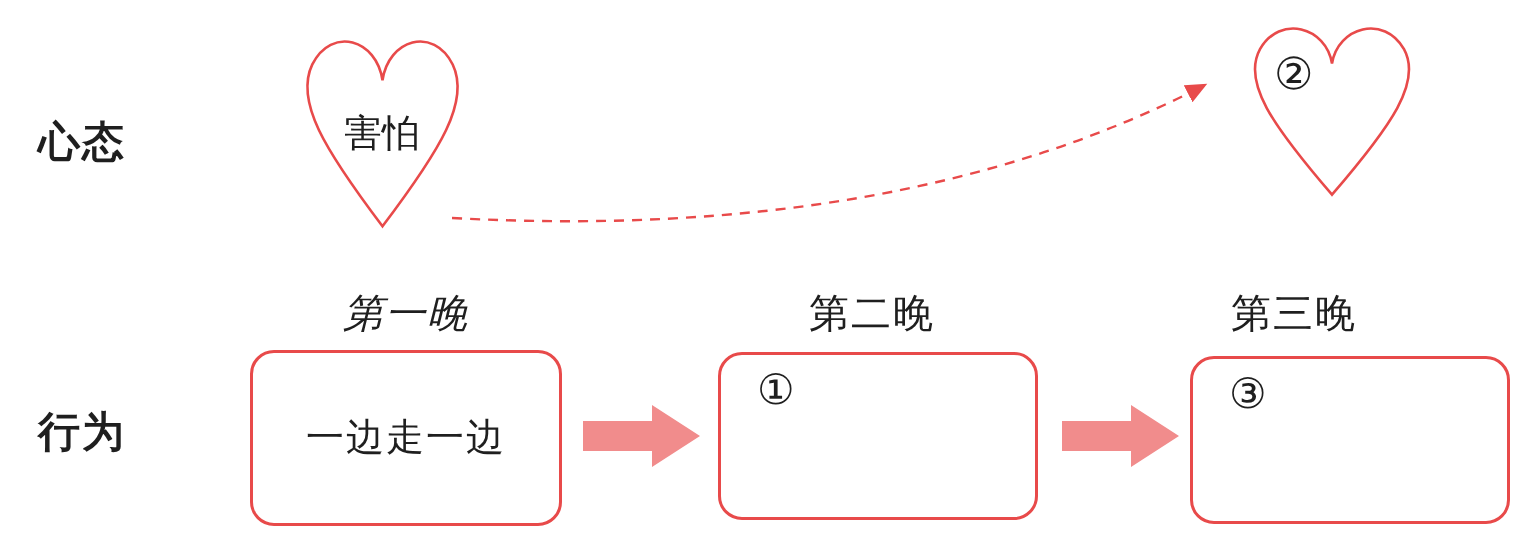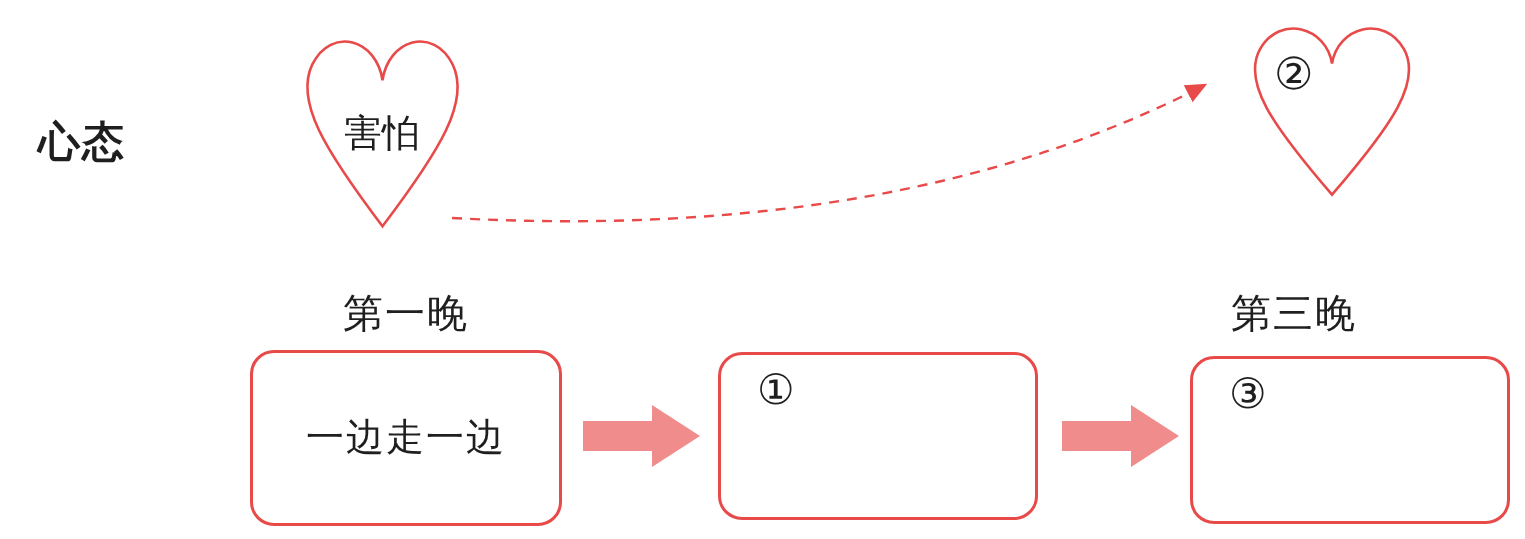--- a/index.html
+++ b/index.html
@@ -102,25 +102,27 @@
     </g>
 
     <path class="dashed-arc" d="M 452 218 Q 900 242 1203 86" marker-end="url(#arrowhead)"></path>
 
     <polygon class="block-arrow" points="583,421 652,421 652,405 700,436 652,467 652,451 583,451"></polygon>
 
     <polygon class="block-arrow" points="1062,421 1131,421 1131,405 1179,436 1131,467 1131,451 1062,451"></polygon>
   </svg>
 
   <div class="abs row-label" style="left:38px;top:106px;margin-top:8px;">心态</div>
+  <div class="abs row-label" style="left:38px;top:404px;">行为</div>
 
   <div class="abs heart-text" style="left:322px;top:108px;width:120px;text-align:center;">害怕</div>
   <div class="abs circled-marker" style="left:1274px;top:52px;">②</div>
 
-  <div class="abs night-title" style="left:340px;top:286px;width:132px;">第一晚</div>
+  <div class="abs night-title" style="left:340px;top:286px;width:132px;font-style:italic;">第一晚</div>
+  <div class="abs night-title" style="left:806px;top:286px;width:132px;">第二晚</div>
   <div class="abs night-title" style="left:1228px;top:286px;width:132px;">第三晚</div>
 
   <div class="abs night-box" style="left:250px;top:350px;width:312px;height:176px;">
     <div class="box-lines">
       <span class="box-line">一边走一边</span>
     </div>
   </div>
 
   <div class="abs night-box" style="left:718px;top:352px;width:320px;height:168px;">
     <span class="box-marker">①</span>

